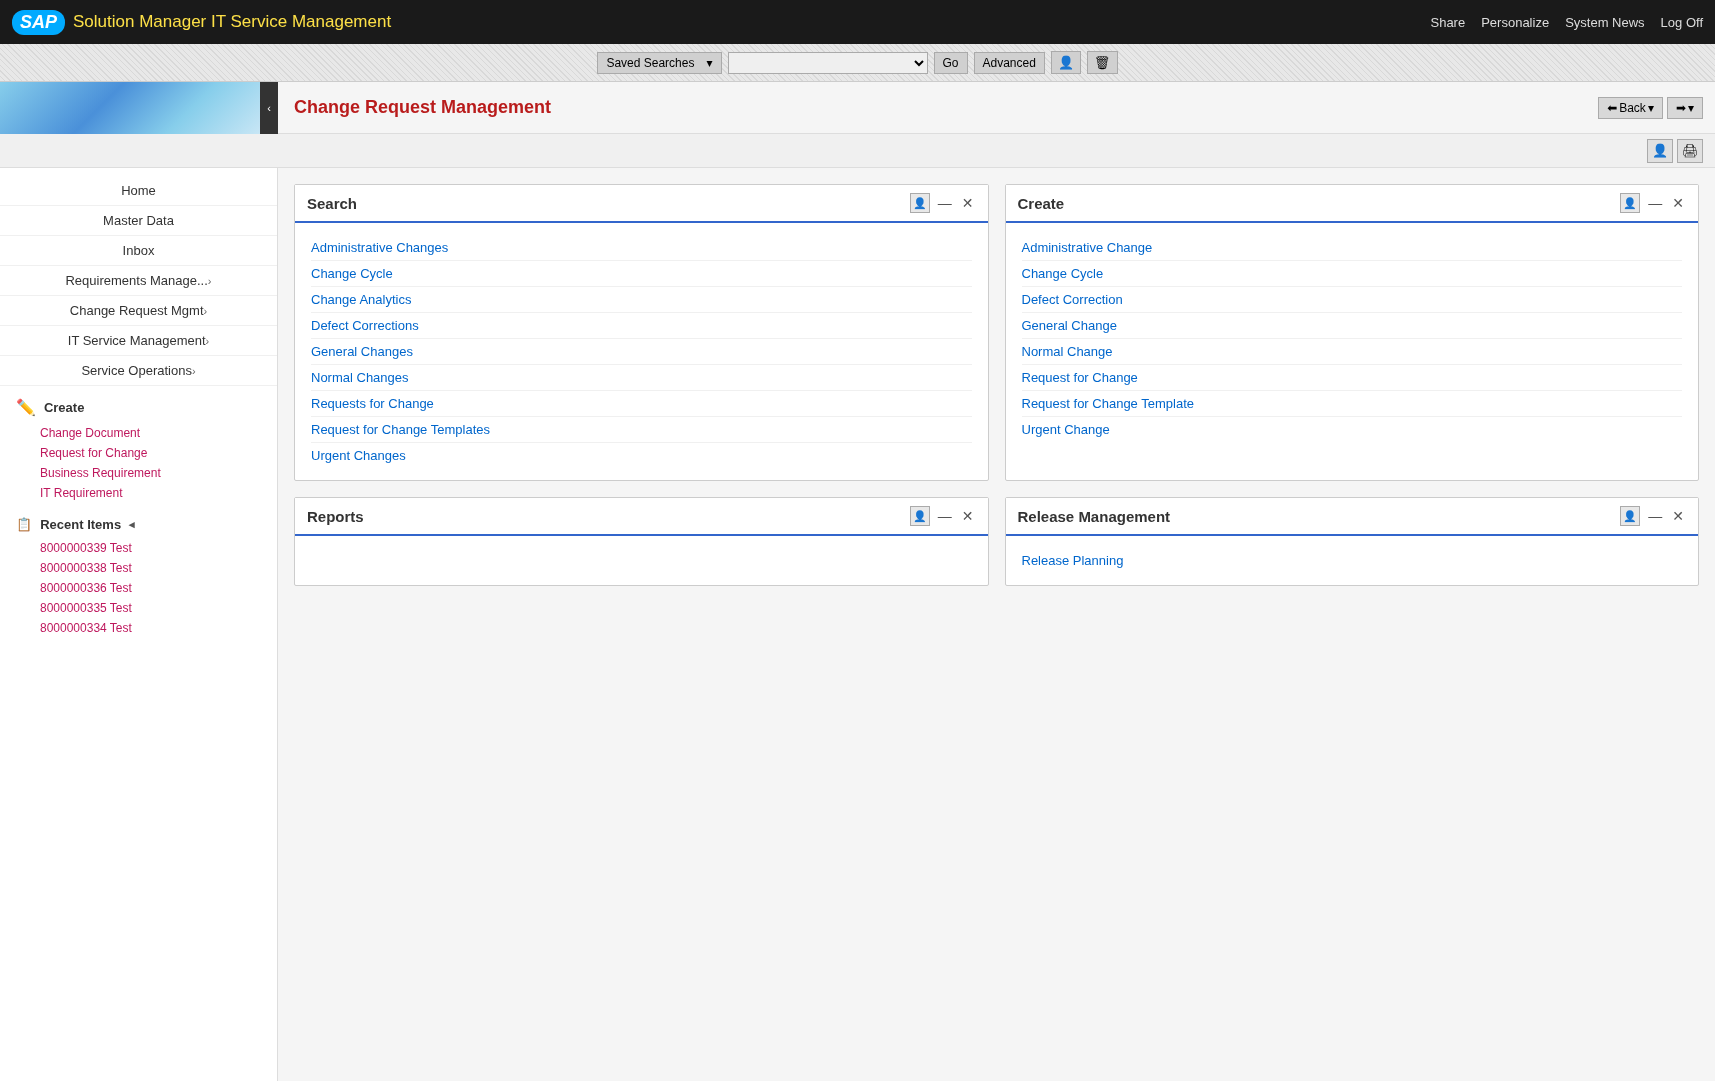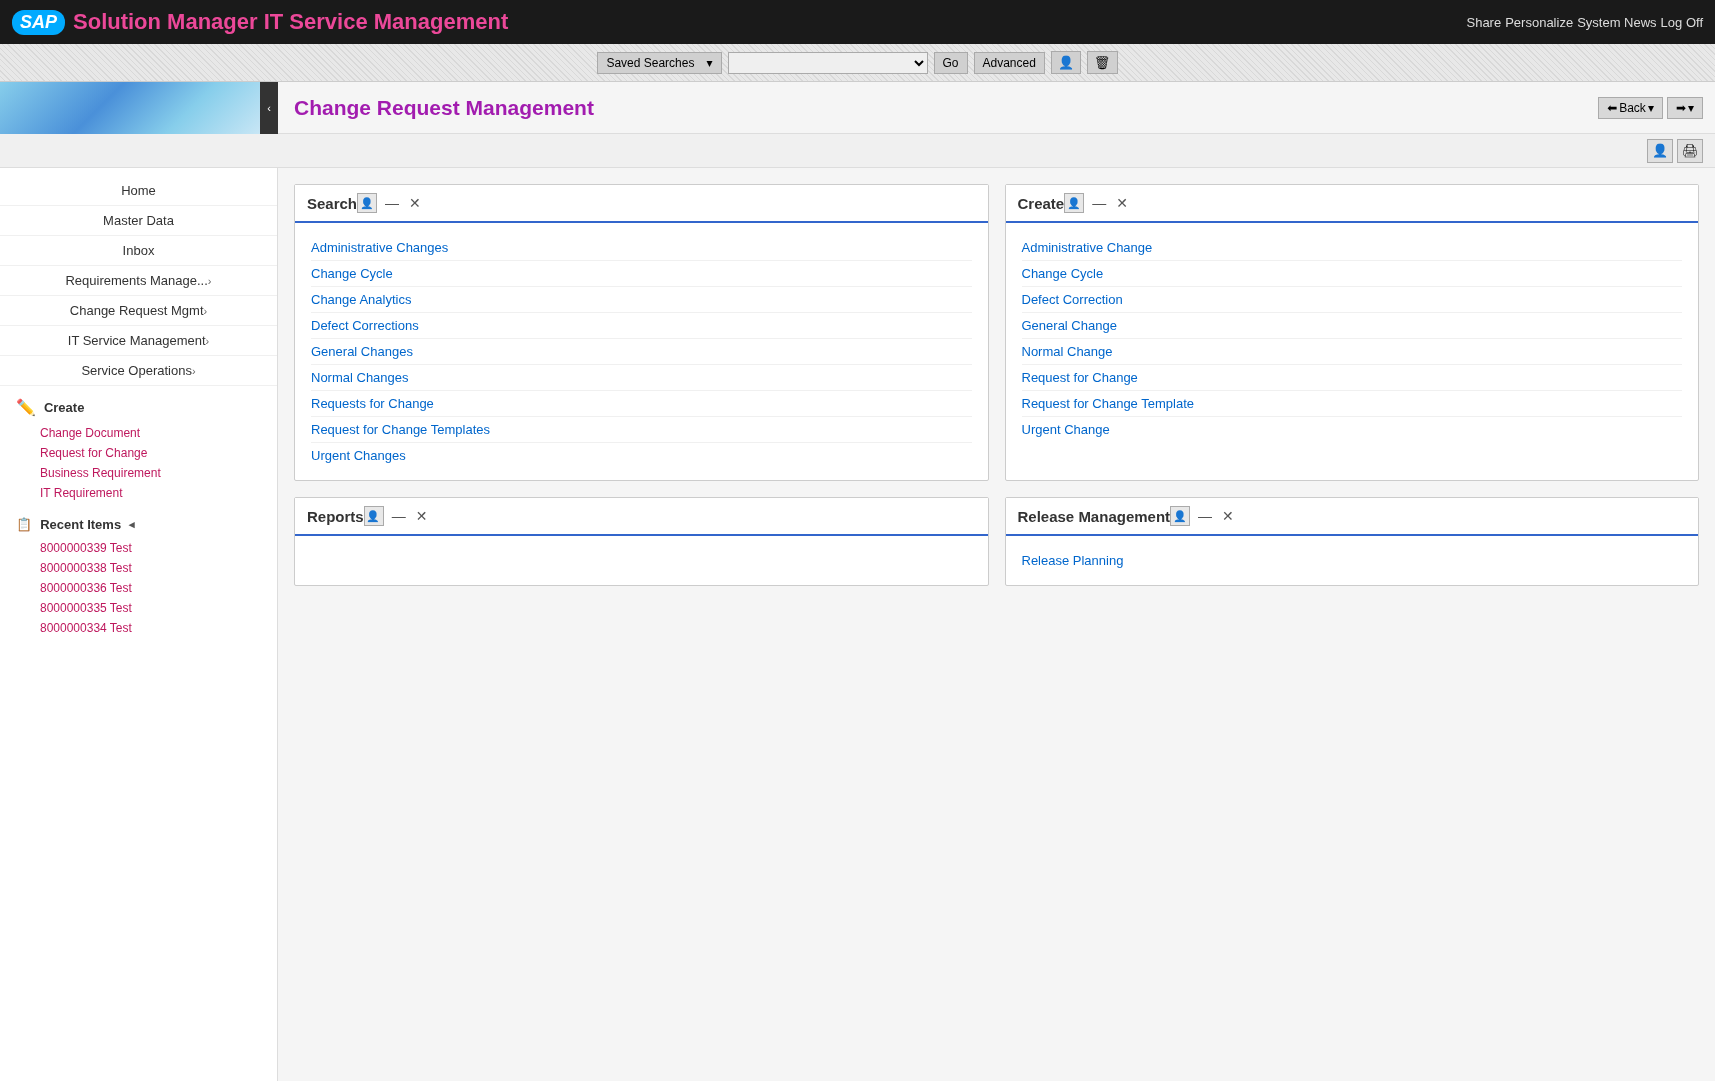--- a/index.html
+++ b/index.html
@@ -17,28 +17,28 @@
       background: #00aaff;
       color: #fff;
       font-size: 18px;
       font-weight: bold;
       padding: 2px 8px;
       border-radius: 12px;
       margin-right: 8px;
       font-style: italic;
     }
     .app-title {
-      color: #ec4899;
-      font-size: 22px;
-      font-weight: bold;
+      color: #fde047;
+      font-size: 17px;
+      font-weight: normal;
       flex: 1;
     }
     .top-nav {
       display: flex;
-      gap: 4px;
+      gap: 16px;
     }
     .top-nav a {
       color: #ddd;
       text-decoration: none;
       font-size: 13px;
       cursor: pointer;
     }
 
     
     .search-bar-row {
@@ -112,23 +112,23 @@
       display: flex;
       align-items: center;
       justify-content: center;
       cursor: pointer;
       font-size: 11px;
       flex-shrink: 0;
     }
     .page-title-area {
       flex: 1;
       padding: 0 16px;
-      font-size: 21px;
+      font-size: 18px;
       font-weight: bold;
-      color: #a21caf;
+      color: #b91c1c;
     }
     .nav-buttons {
       display: flex;
       align-items: center;
       gap: 4px;
       padding-right: 12px;
     }
     .nav-btn {
       background: #d8d8d8;
       border: 1px solid #aaa;
@@ -249,20 +249,21 @@
 
     
     .widget-panel {
       background: #fff;
       border: 1px solid #ccc;
       border-radius: 2px;
     }
     .widget-header {
       display: flex;
       align-items: center;
+      justify-content: space-between;
       padding: 8px 12px;
       border-bottom: 2px solid #3366cc;
       background: #fff;
     }
     .widget-title {
       font-size: 15px;
       font-weight: bold;
       color: #333;
     }
     .widget-controls {

